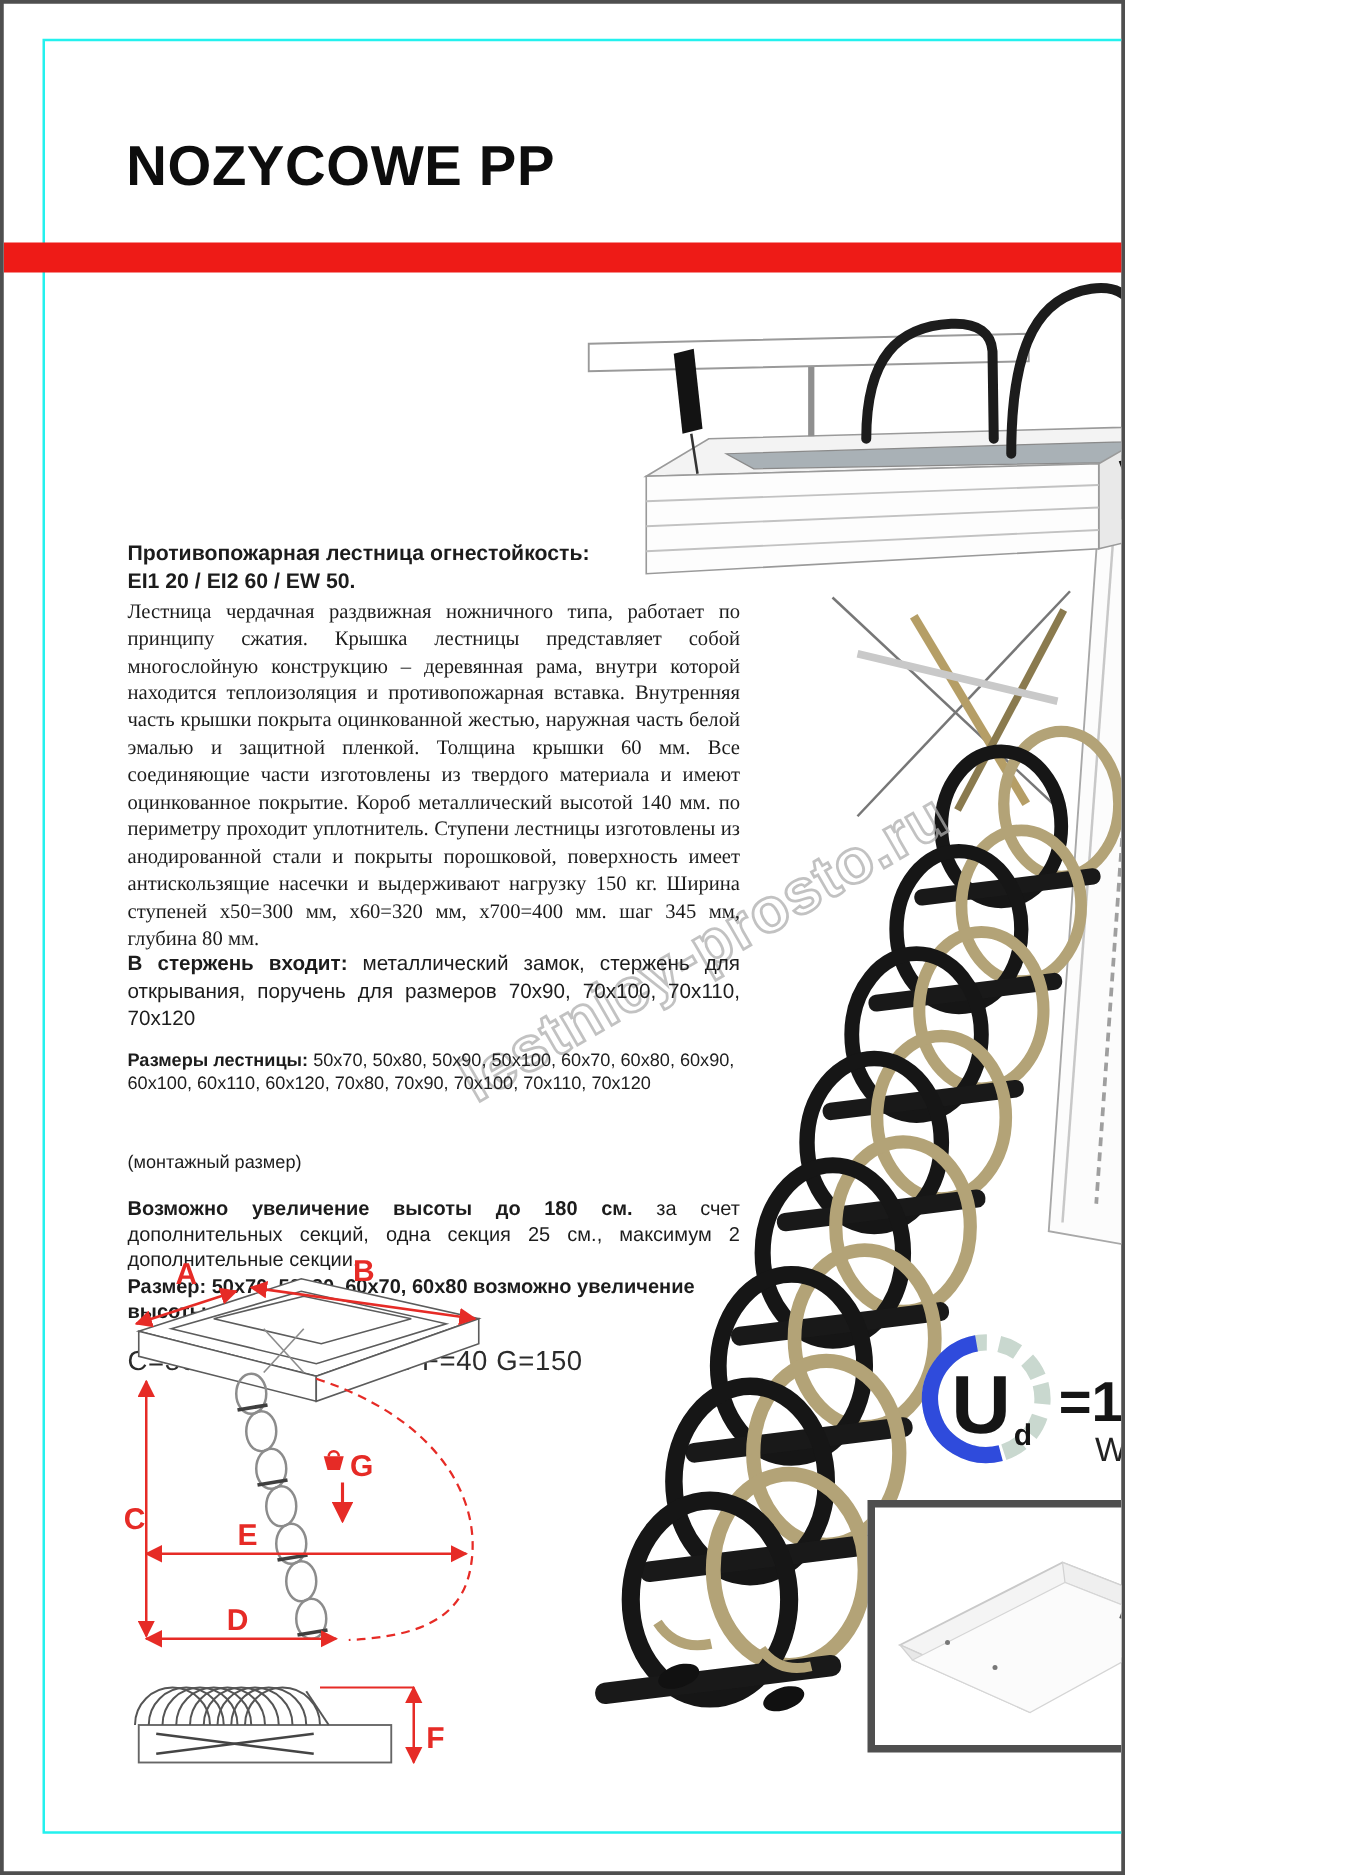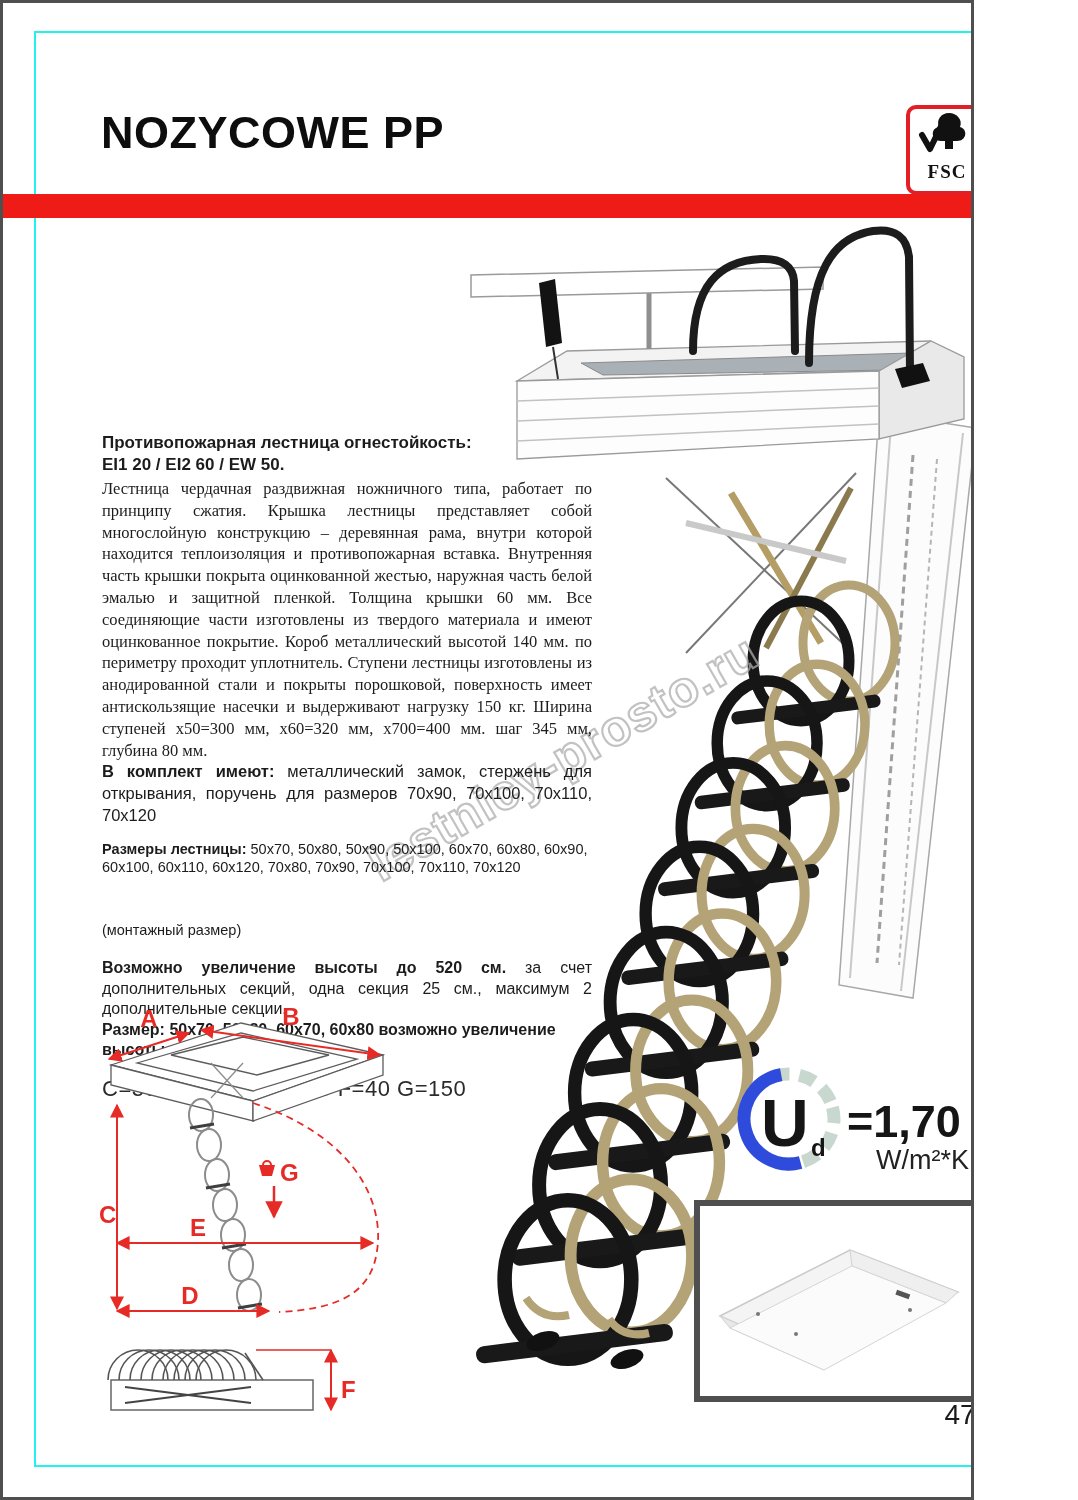--- a/index.html
+++ b/index.html
@@ -1,16 +1,16 @@
 <!DOCTYPE html>
 <html><head>
 <meta charset="utf-8">
 <style>
   html,body{margin:0;padding:0;background:#fff;}
-  .page{position:relative;width:974px;height:1500px;background:#fff;border:3px solid #4f4f4f;
+  .page{position:relative;width:900px;height:1500px;background:#fff;border:3px solid #4f4f4f;
         box-sizing:border-box;overflow:hidden;font-family:"Liberation Sans",sans-serif;color:#1c1c1c;}
   .cyan-frame{position:absolute;left:31px;top:28px;width:1010px;height:1432px;
         border:2px solid #23f1ee;z-index:1;}
   .red-stripe{position:absolute;left:0;top:191px;width:1078px;height:24px;background:#ee1b17;z-index:4;}
   .title{position:absolute;left:98px;top:104px;font-size:45px;font-weight:bold;color:#0d0d0d;
         letter-spacing:0.5px;z-index:5;white-space:nowrap;}
   .fsc{position:absolute;left:903px;top:102px;width:74px;height:82px;border:4px solid #e31e24;
         border-radius:10px;background:#fff;z-index:5;text-align:center;}
   .fsc .reg{position:absolute;right:-10px;top:-8px;font-size:14px;color:#222;}
   .fsc .fsc-label{font-family:"Liberation Serif",serif;font-weight:bold;font-size:19px;
@@ -124,24 +124,24 @@
   </svg>
 
   <div class="watermark">
     <span>lestnicy-prosto.ru</span>
   </div>
 
   <div class="specs">
     <div class="spec-h">Противопожарная лестница огнестойкость:</div>
     <div class="spec-h">EI1 20 / EI2 60 / EW 50.</div>
     <div class="para">Лестница чердачная раздвижная ножничного типа, работает по принципу сжатия. Крышка лестницы представляет собой многослойную конструкцию – деревянная рама, внутри которой находится теплоизоляция и противопожарная вставка. Внутренняя часть крышки покрыта оцинкованной жестью, наружная часть белой эмалью и защитной пленкой. Толщина крышки 60 мм. Все соединяющие части изготовлены из твердого материала и имеют оцинкованное покрытие. Короб металлический высотой 140 мм. по периметру проходит уплотнитель. Ступени лестницы изготовлены из анодированной стали и покрыты порошковой, поверхность имеет антискользящие насечки и выдерживают нагрузку 150 кг. Ширина ступеней х50=300 мм, х60=320 мм, х700=400 мм. шаг 345 мм, глубина 80 мм.</div>
-    <div class="kit"><span class="b">В комплект имеют:</span><span> металлический замок, стержень для открывания, поручень для размеров 70х90, 70х100, 70х110, 70х120</span></div>
+    <div class="kit"><span class="b">В стержень входит:</span><span> металлический замок, стержень для открывания, поручень для размеров 70х90, 70х100, 70х110, 70х120</span></div>
     <div class="sizes"><span class="b">Размеры лестницы:</span><span> 50х70, 50х80, 50х90, 50х100, 60х70, 60х80, 60х90, 60х100, 60х110, 60х120, 70х80, 70х90, 70х100, 70х110, 70х120</span></div>
     <div class="note">(монтажный размер)</div>
-    <div class="ext"><span class="b">Возможно увеличение высоты до 520 см.</span><span> за счет дополнительных секций, одна секция 25 см., максимум 2 дополнительные секции.</span></div>
+    <div class="ext"><span class="b">Возможно увеличение высоты до 180 см.</span><span> за счет дополнительных секций, одна секция 25 см., максимум 2 дополнительные секции.</span></div>
     <div class="size-note">Размер: 50х70, 50х80, 60х70, 60х80 возможно увеличение высоты только до 325 см.</div>
     <div class="dims-line">C=300, D=120, E=185 F=40 G=150</div>
   </div>
 
   <svg class="drawing" viewBox="0 0 302 432">
     <defs>
       <marker id="arr" viewBox="0 0 10 10" refX="9" refY="5" markerWidth="7" markerHeight="7" orient="auto-start-reverse">
         <path d="M0,0 L10,5 L0,10 z" fill="#e62b26"></path>
       </marker>
     </defs>

